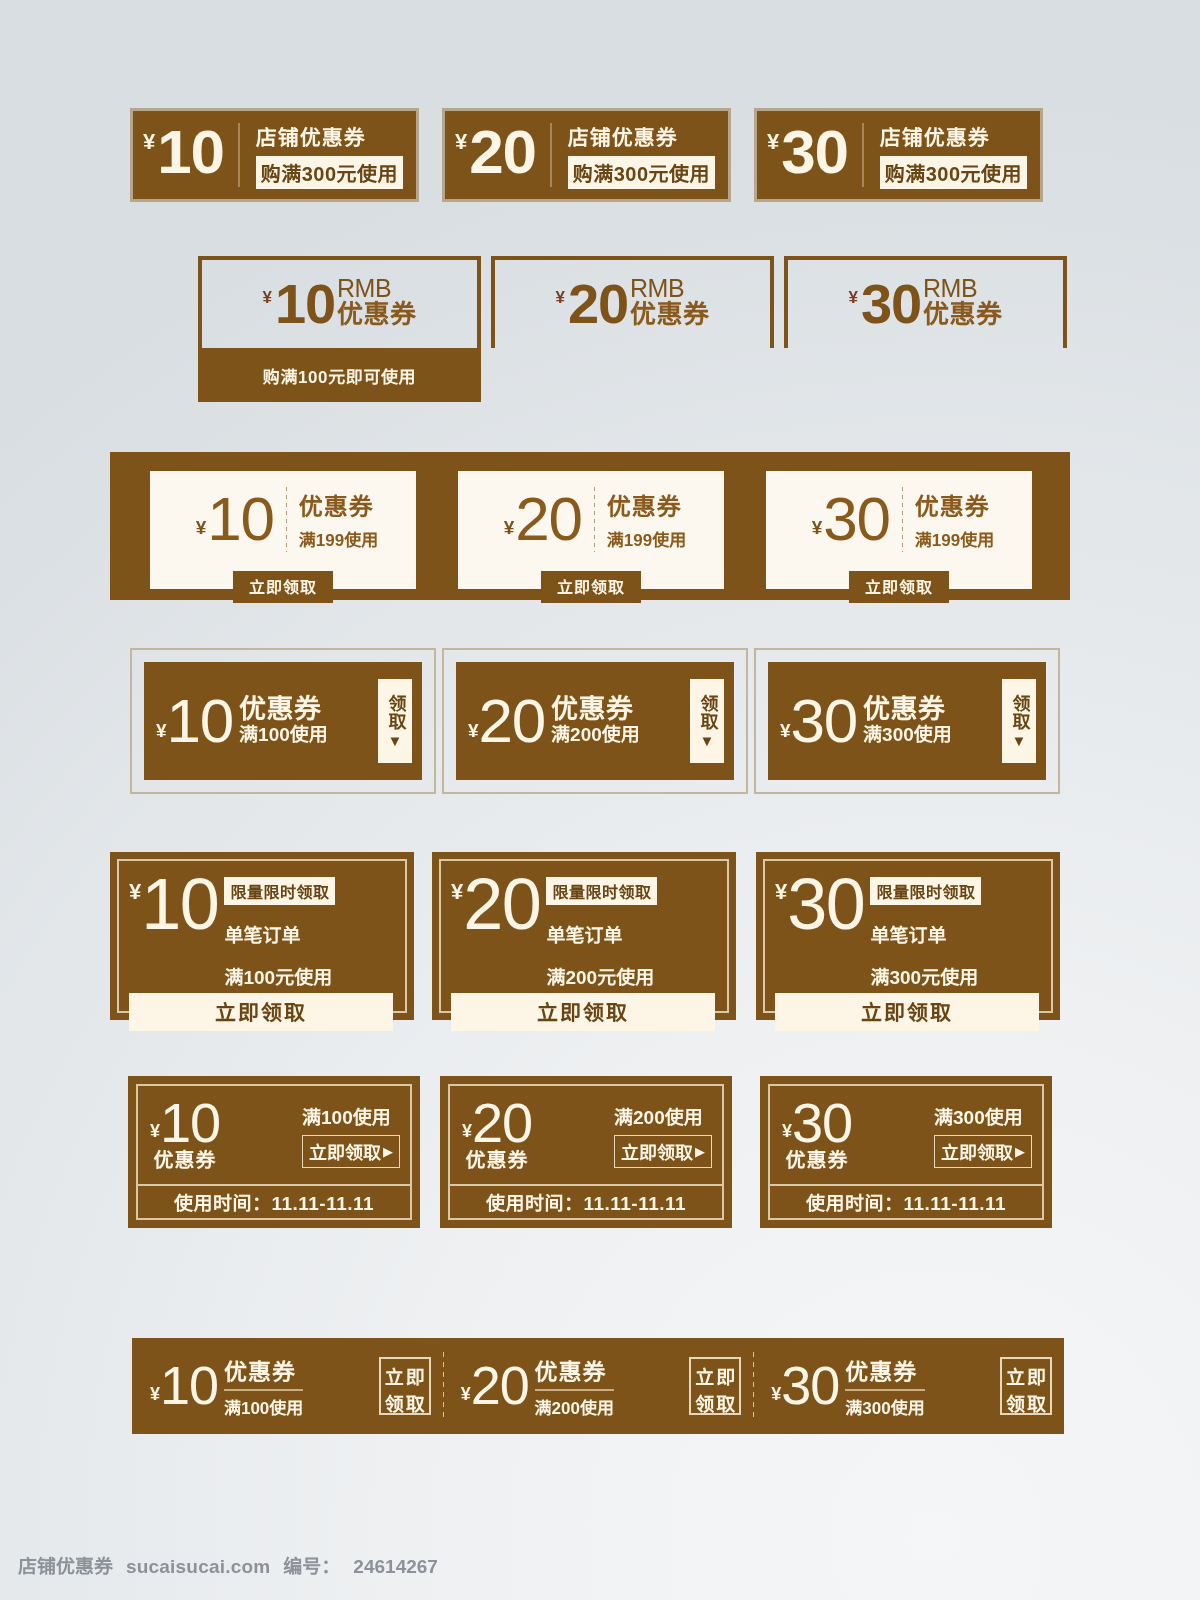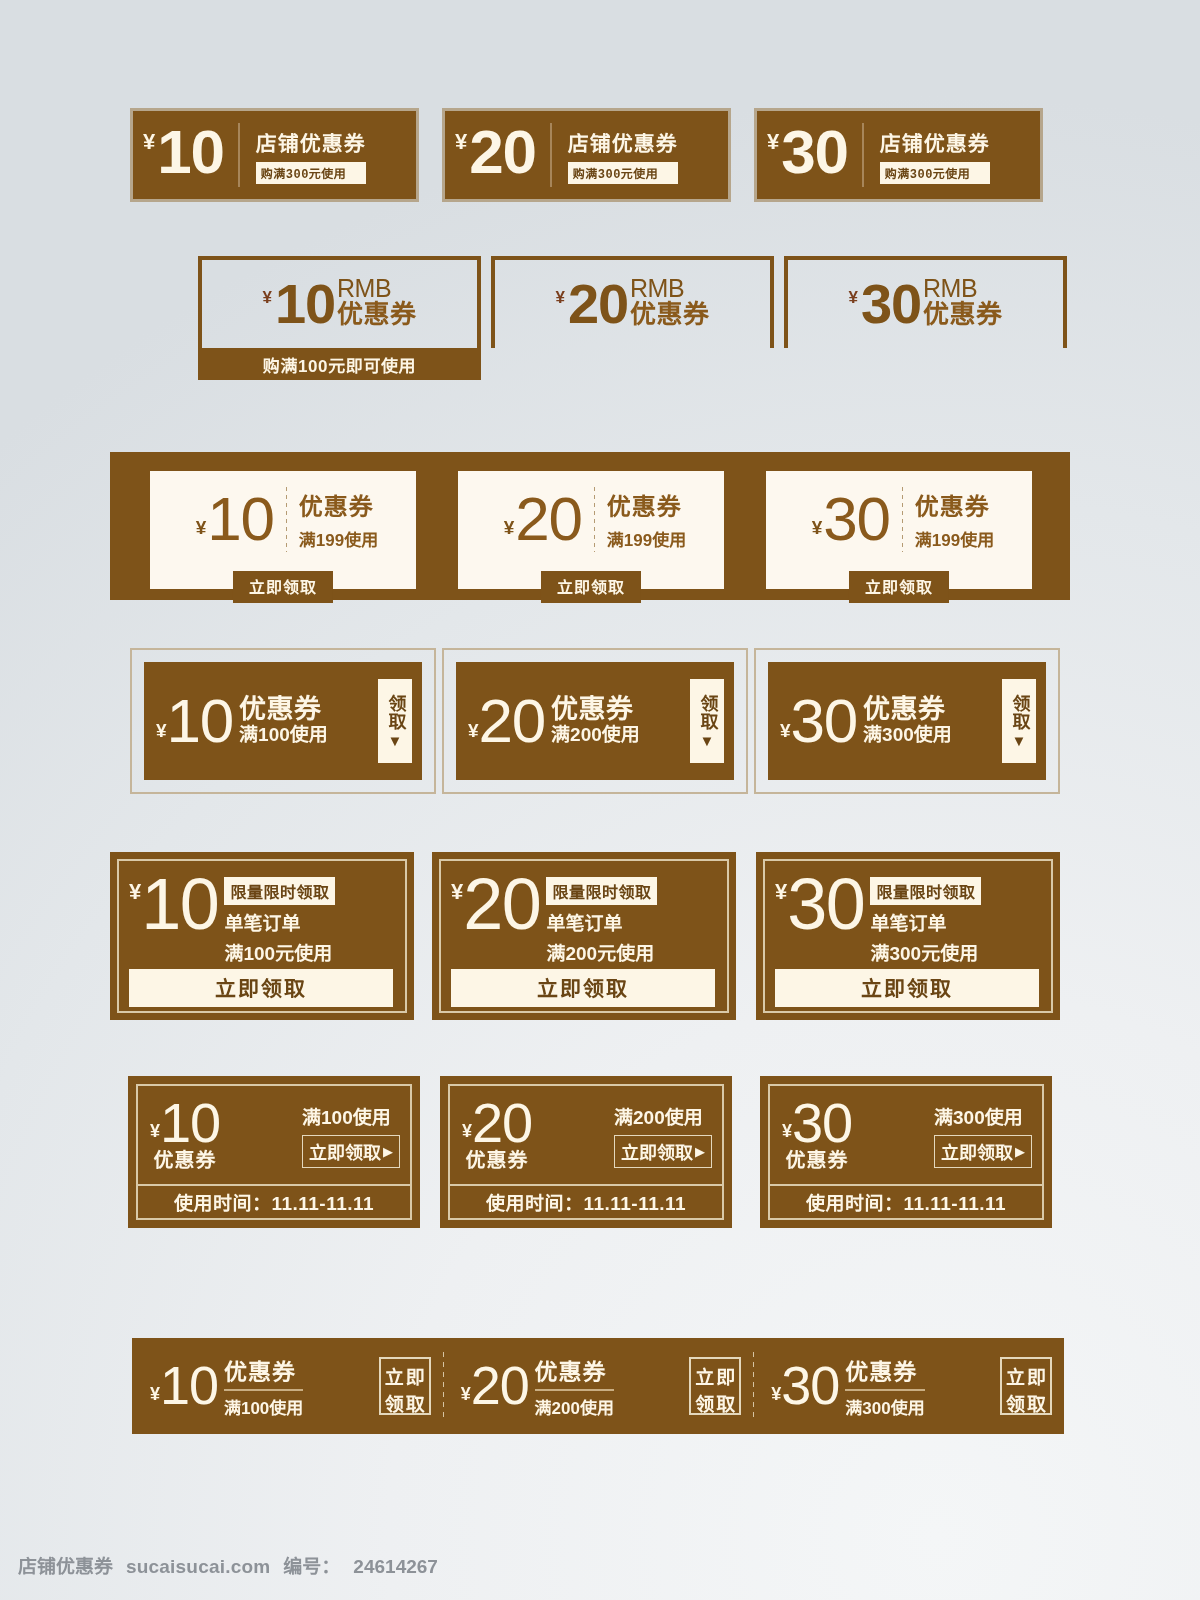--- a/index.html
+++ b/index.html
@@ -69,46 +69,45 @@
   }
   .r1-card .right .title {
     color: #fdf6e6;
     font-size: 21px;
     letter-spacing: 1px;
     font-weight: bold;
   }
   .r1-card .right .cond {
     background: #fdf6e6;
     color: #6a4514;
-    font-size: 12px;
+    font-size: 20px;
     font-weight: bold;
     padding: 2px 5px;
     letter-spacing: 0.5px;
-    font-family: Liberation Mono, monospace;
   }
 
   
   #row2 { top: 256px; height: 134px; }
   .r2-card { position: absolute; top: 0; width: 283px; }
   .r2-top {
     height: 92px;
     border: 4px solid #7e5319;
     border-bottom: none;
     display: flex;
     align-items: center;
     justify-content: center;
     background: transparent;
   }
   .r2-top .yen { font-size: 17px; color: #7a3f1e; margin-right: 3px; margin-top: -14px; }
   .r2-top .amt { font-size: 56px; color: #7e5319; }
   .r2-stack { display: flex; flex-direction: column; margin-left: 2px; margin-top: -4px; }
   .r2-stack .rmb { font-size: 25px; font-weight: normal; color: #7e5319; line-height: 0.95; letter-spacing: -0.5px; }
   .r2-stack .cn  { font-size: 26px; color: #8a5a1c; line-height: 1; letter-spacing: 0.5px; }
   .r2-bot {
-    height: 32px;
+    height: 54px;
     background: #7e5319;
     color: #fdf6e6;
     display: flex;
     align-items: center;
     justify-content: center;
     font-size: 17px;
     font-weight: bold;
     letter-spacing: 0.6px;
   }
 
@@ -216,21 +215,21 @@
     height: 100%;
     border: 2px solid #d9c9a8;
     display: flex;
     flex-direction: column;
     padding: 10px 12px 10px 10px;
   }
   .r5-top { display: flex; flex: 1; align-items: flex-start; gap: 6px; }
   .r5-money { display: flex; align-items: flex-start; color: #fdf6e6; }
   .r5-money .yen { font-size: 22px; margin-top: 10px; }
   .r5-money .amt { font-size: 72px; font-weight: normal; }
-  .r5-text { display: flex; flex-direction: column; gap: 7px; margin-top: 6px; }
+  .r5-text { display: flex; flex-direction: column; gap: 19px; margin-top: 6px; }
   .r5-tag {
     background: #fdf6e6;
     color: #6a4514;
     font-size: 16px;
     font-weight: bold;
     padding: 2px 6px;
     letter-spacing: 0.5px;
     align-self: flex-start;
   }
   .r5-text .ln { color: #fdf6e6; font-size: 19px; font-weight: bold; line-height: 1.22; }

